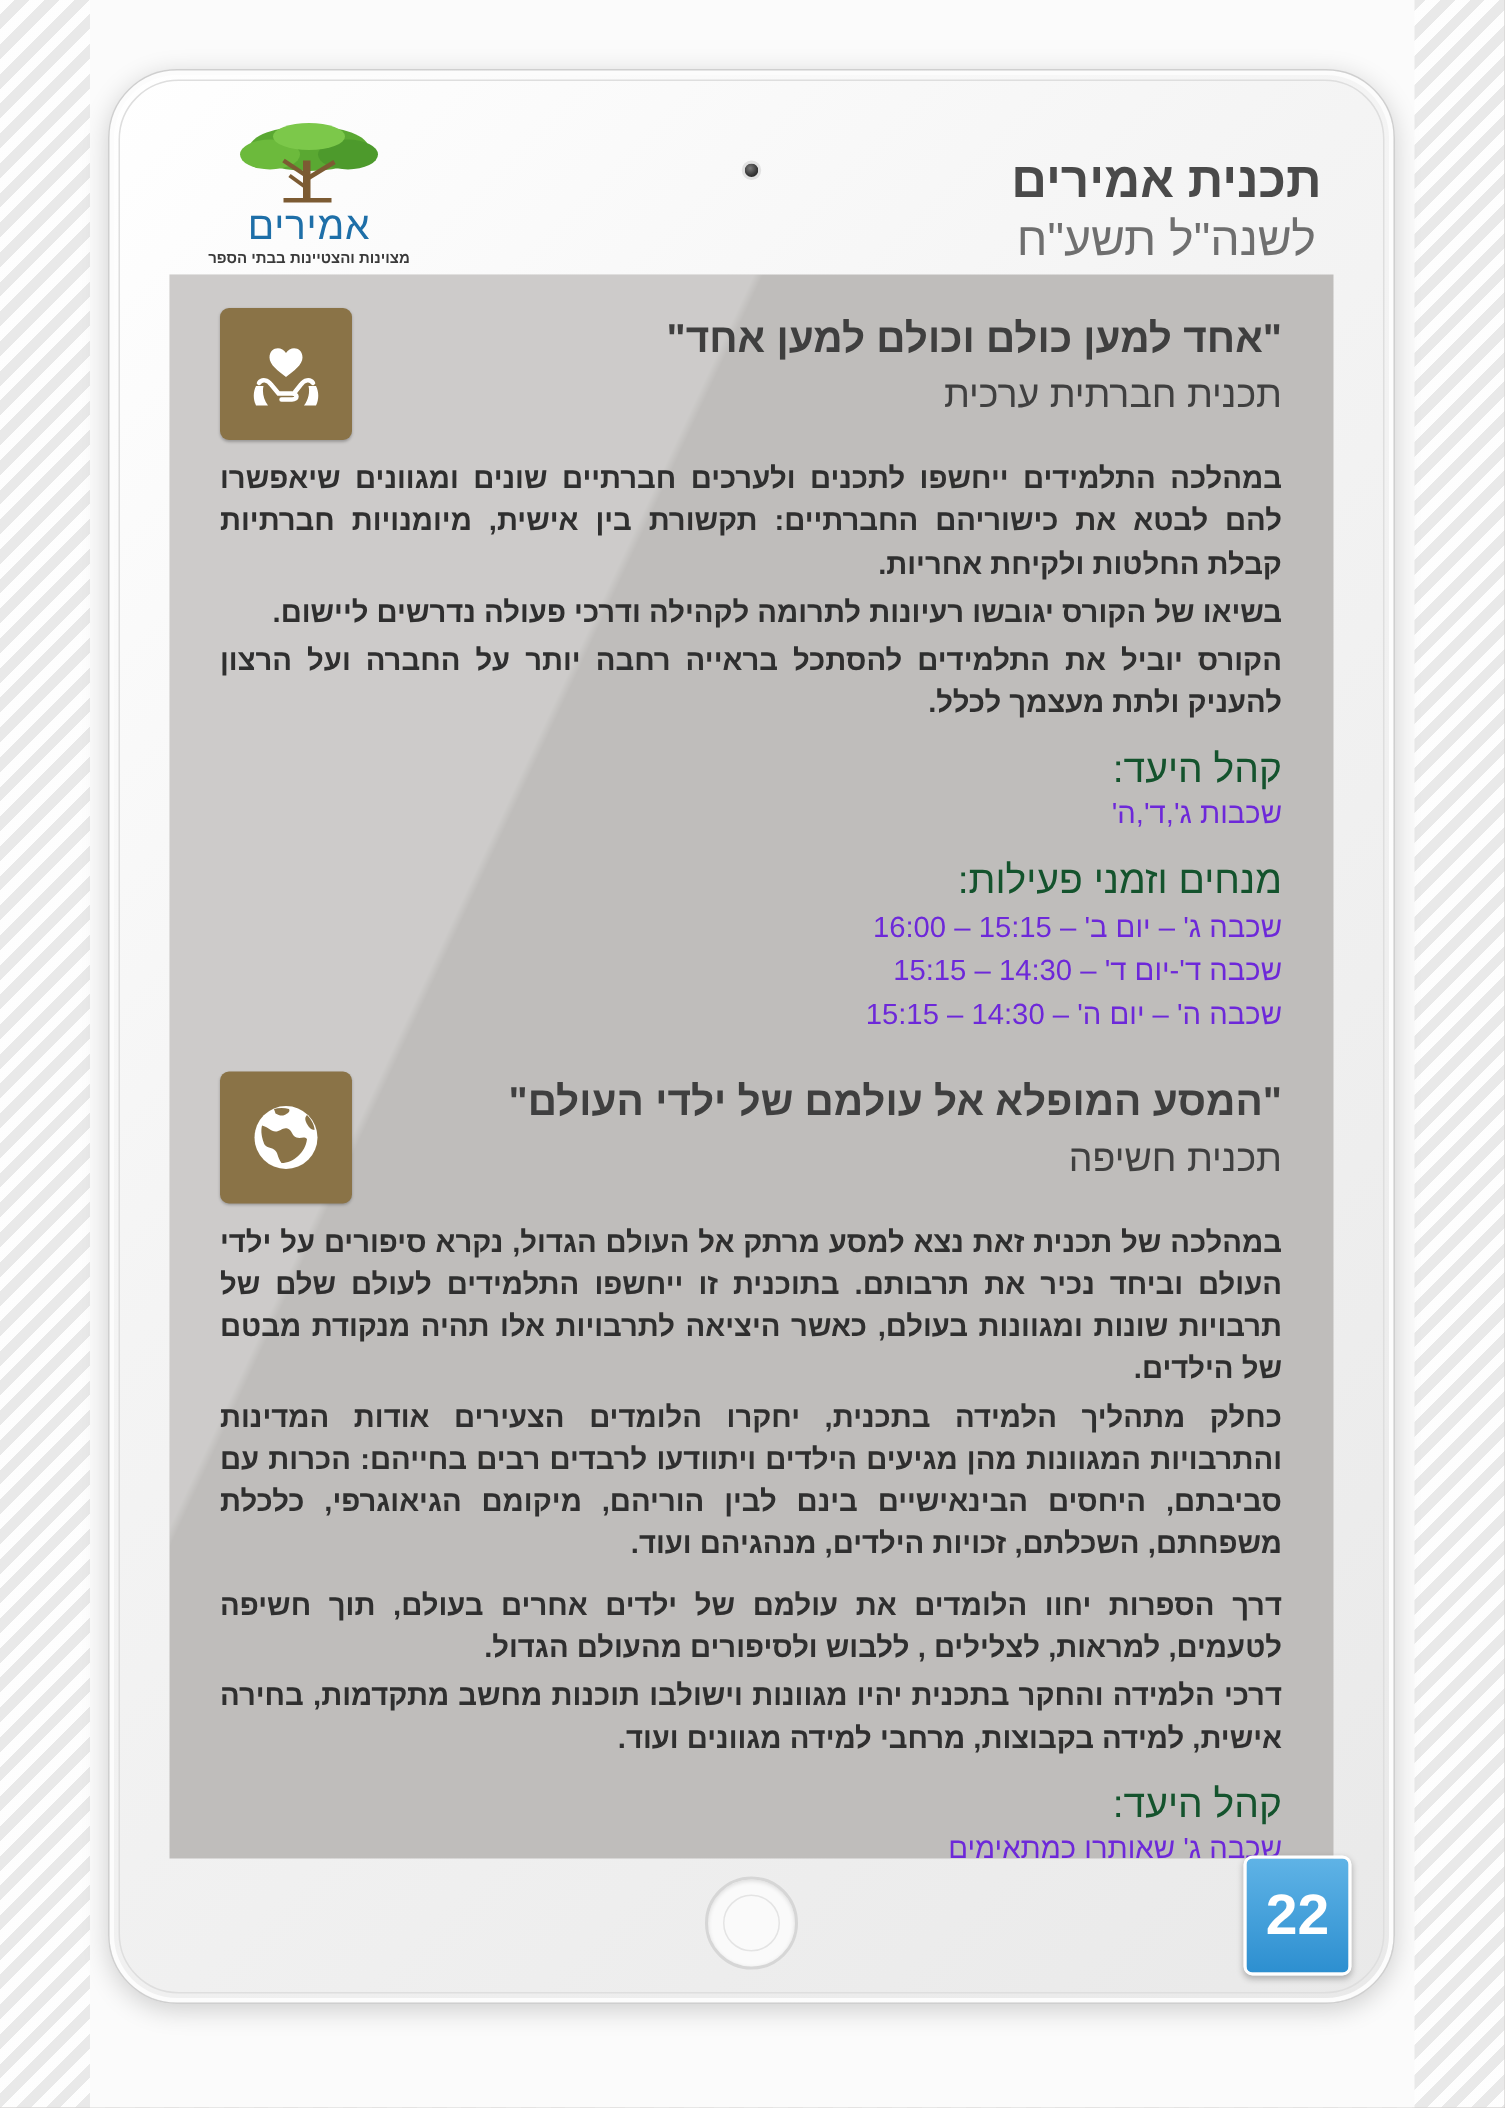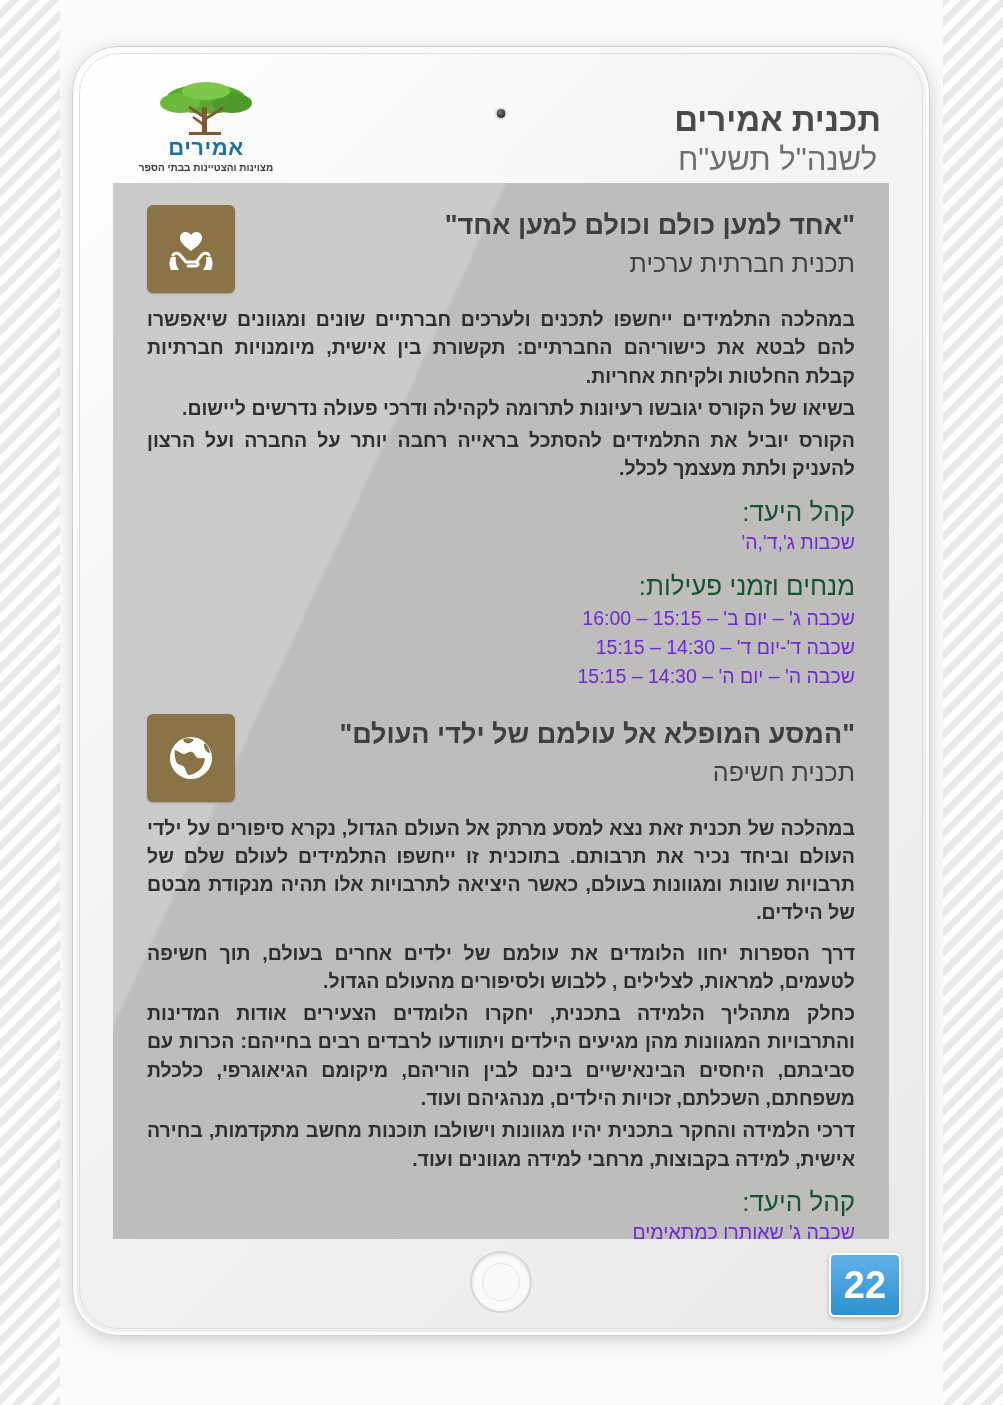--- a/index.html
+++ b/index.html
@@ -90,22 +90,22 @@
   .logo {
     position: absolute;
     right: auto;
     left: 18px;
     top: 4px;
     width: 150px;
     text-align: center;
   }
   .logo-tree { display:block; margin: 0 auto; }
   .logo-name {
-    font-size: 22px;
-    font-weight: bold;
+    font-size: 26px;
+    font-weight: normal;
     color: #1e6fa8;
     letter-spacing: 0.5px;
     margin-top: -4px;
   }
   .logo-sub {
     font-size: 10px;
     color: #3a3a3a;
     margin-top: 1px;
     font-weight: bold;
   }
@@ -211,21 +211,21 @@
     line-height: 1.5;
     direction: rtl;
   }
   .schedule { margin-top: 2px; }
 
   
   .page-badge {
     position: absolute;
     right: 28px;
     bottom: 18px;
-    width: 72px; height: 64px;
+    width: 72px; height: 80px;
     background: linear-gradient(180deg, #5fb3e6 0%, #2d8fd0 100%);
     border: 2px solid #ffffff;
     border-radius: 6px;
     color: #ffffff;
     font-size: 38px;
     font-weight: bold;
     display: flex;
     align-items: center;
     justify-content: center;
     box-shadow: 0 2px 4px rgba(0,0,0,0.25);
@@ -313,22 +313,22 @@
               <path d="M42 13c3 3 5 7 5 10-2 0-4-2-5-4s-2-4 0-6z" fill="#8a7347"></path>
             </svg>
           </div>
           <div class="sec-titles">
             <div class="sec-title">"המסע המופלא אל עולמם של ילדי העולם"</div>
             <div class="sec-subtitle">תכנית חשיפה</div>
           </div>
         </div>
 
         <p class="para">במהלכה של תכנית זאת נצא למסע  מרתק אל העולם הגדול, נקרא סיפורים על ילדי העולם וביחד נכיר את תרבותם. בתוכנית זו ייחשפו התלמידים לעולם שלם של תרבויות שונות ומגוונות בעולם, כאשר היציאה לתרבויות אלו תהיה מנקודת מבטם של הילדים.</p>
+        <p class="para tight">כחלק מתהליך הלמידה בתכנית, יחקרו הלומדים הצעירים אודות המדינות והתרבויות המגוונות מהן מגיעים הילדים ויתוודעו לרבדים רבים בחייהם: הכרות עם סביבתם, היחסים הבינאישיים בינם לבין הוריהם, מיקומם הגיאוגרפי, כלכלת משפחתם, השכלתם, זכויות הילדים, מנהגיהם ועוד.</p>
         <p class="para">דרך הספרות יחוו הלומדים את עולמם של ילדים אחרים בעולם, תוך חשיפה לטעמים, למראות, לצלילים , ללבוש ולסיפורים מהעולם הגדול.</p>
-        <p class="para tight">כחלק מתהליך הלמידה בתכנית, יחקרו הלומדים הצעירים אודות המדינות והתרבויות המגוונות מהן מגיעים הילדים ויתוודעו לרבדים רבים בחייהם: הכרות עם סביבתם, היחסים הבינאישיים בינם לבין הוריהם, מיקומם הגיאוגרפי, כלכלת משפחתם, השכלתם, זכויות הילדים, מנהגיהם ועוד.</p>
         <p class="para tight">דרכי הלמידה והחקר בתכנית יהיו מגוונות וישולבו תוכנות מחשב מתקדמות, בחירה אישית, למידה בקבוצות, מרחבי למידה מגוונים ועוד.</p>
 
         <div class="sub-head">קהל היעד:</div>
         <div class="line">שכבה ג' שאותרו כמתאימים</div>
 
       </div>
 
     </div>
   </div>
 

